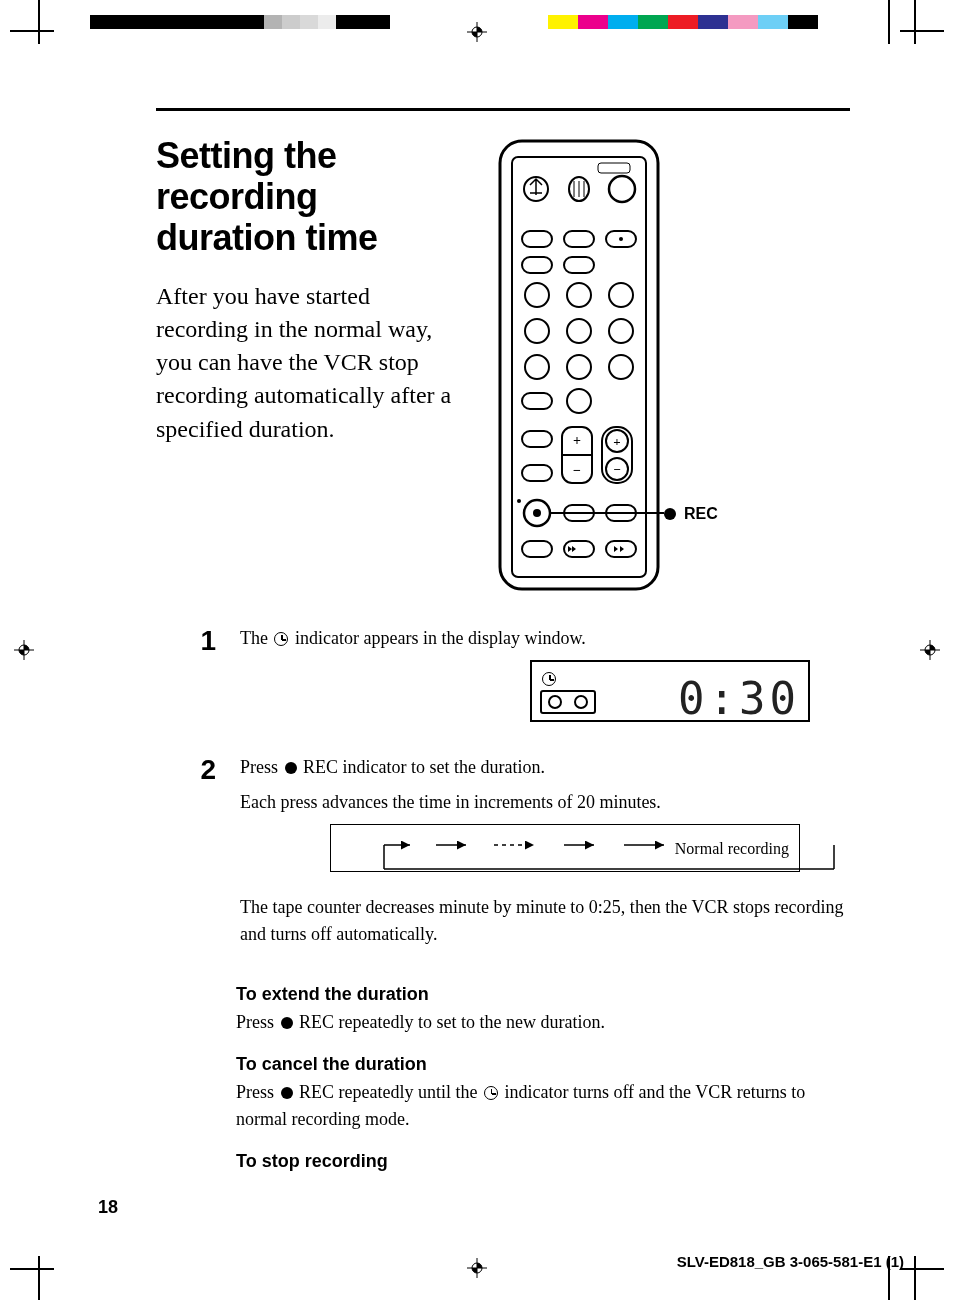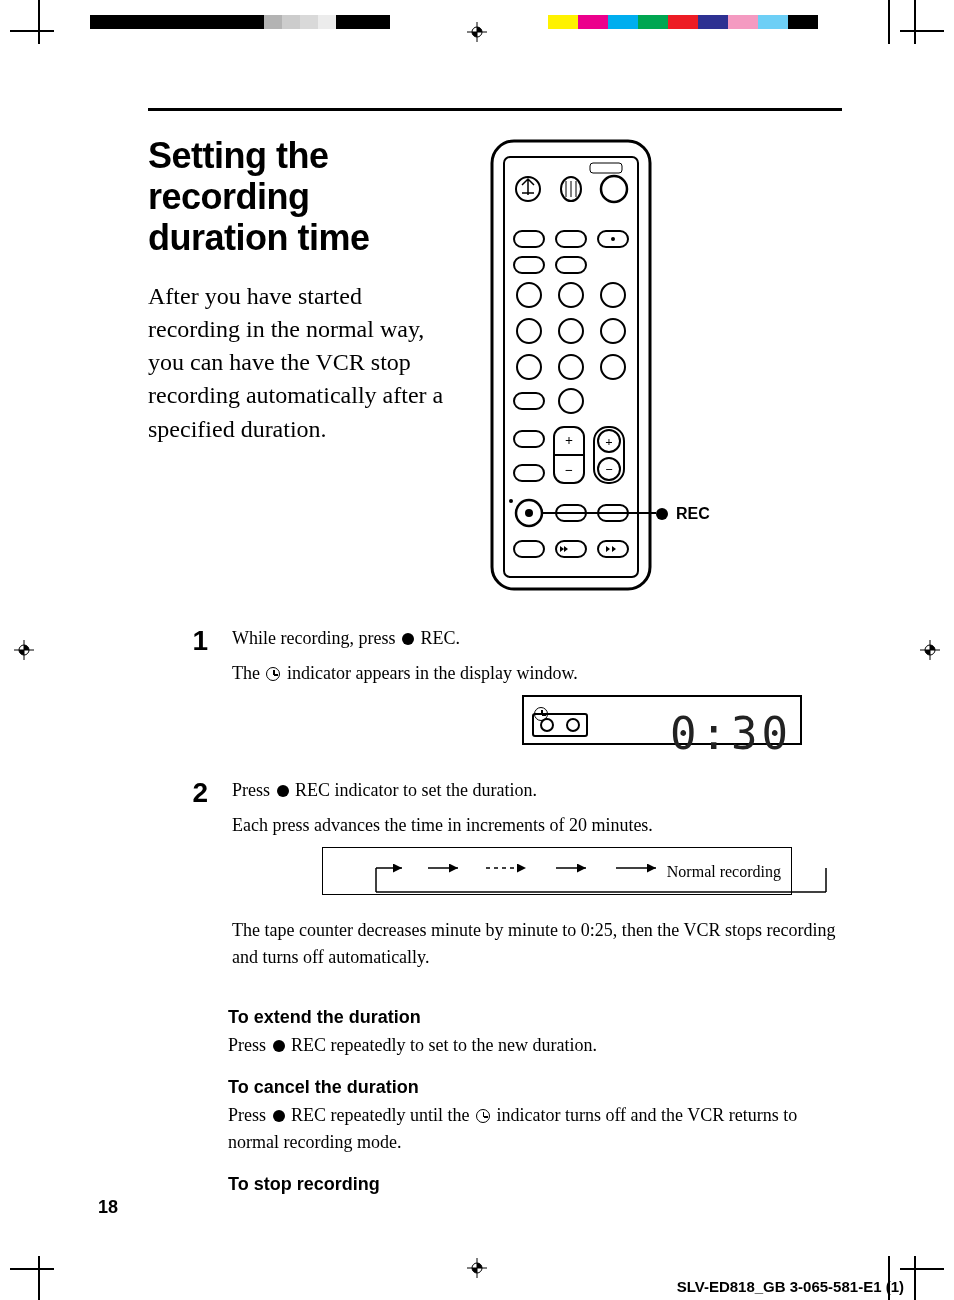--- a/index.html
+++ b/index.html
@@ -46,21 +46,21 @@
   .br2::before { width:2px; height:44px; left:28px; top:0;}
 
   .reg-mark { position:absolute; width:20px; height:20px; }
   .reg-mark svg { width:100%; height:100%; }
   .rm-top { top: 22px; left: 467px; }
   .rm-left { top: 640px; left: 14px; }
   .rm-right { top: 640px; right: 14px; }
   .rm-bottom { bottom: 22px; left: 467px; }
 
   
-  .page { position: absolute; left: 148px; top: 108px; width: 694px; }
+  .page { position: absolute; left: 156px; top: 108px; width: 694px; }
   .rule { border-top: 3px solid #000; margin-bottom: 24px; }
 
   .title-row { display: flex; gap: 28px; align-items: flex-start; }
   .title-col { flex: 0 0 300px; }
   h1 { font-family: Arial, Helvetica, sans-serif; font-weight: 900; font-size: 36px; line-height: 1.14; letter-spacing: -0.5px; }
   .intro { margin-top: 22px; font-size: 24px; line-height: 1.38; }
 
   .remote-col { flex: 1; position: relative; }
   .remote-svg { width: 170px; height: 460px; margin-left: 10px; }
   .rec-callout { position: absolute; left: 178px; top: 370px; display: flex; align-items: center; gap: 6px; font-family: Arial, sans-serif; font-weight: 700; font-size: 16px; }
@@ -70,36 +70,36 @@
   .stepnum { font-family: Arial, Helvetica, sans-serif; font-weight: 900; font-size: 28px; width: 60px; text-align: right; flex-shrink:0; }
   .stepbody { flex: 1; font-size: 18px; line-height: 1.5; }
   .stepbody p { margin-bottom: 8px; }
 
   .dot { display: inline-block; width: 12px; height: 12px; background: #000; border-radius: 50%; vertical-align: -1px; margin: 0 2px; }
   .clockicon { display: inline-block; width: 14px; height: 14px; border: 1.5px solid #000; border-radius: 50%; vertical-align: -2px; position: relative; margin: 0 2px;}
   .clockicon::before { content:""; position:absolute; width:1.5px; height:5px; background:#000; left:6px; top:2px; }
   .clockicon::after { content:""; position:absolute; width:4px; height:1.5px; background:#000; left:7px; top:6px; }
   .stopicon { display:inline-block; width:12px; height:12px; background:#000; vertical-align:-1px; margin:0 2px; }
 
-  .lcd { border: 2px solid #000; margin-left: 290px; width: 280px; height: 50px; margin-top: 8px; margin-bottom: 14px; position: relative; font-family: 'Courier New', monospace;}
+  .lcd { border: 2px solid #000; margin-left: 290px; width: 280px; height: 62px; margin-top: 8px; margin-bottom: 14px; position: relative; font-family: 'Courier New', monospace;}
   .lcd .clk { position:absolute; top:4px; left:8px; }
   .lcd .cass { position:absolute; bottom:6px; left:8px; width:56px; height:24px; border:2px solid #000; border-radius:3px; display:flex; align-items:center; justify-content:space-around;}
   .lcd .cass span { width:14px; height:14px; border:2px solid #000; border-radius:50%; display:inline-block;}
   .lcd .time { position:absolute; right:8px; top:4px; font-size:44px; letter-spacing:4px; font-family: monospace; color:#222;}
 
   .arrowseq { border: 1px solid #000; margin-top: 8px; height: 48px; width: 100%; margin-left:90px; width:470px; position:relative; font-size:16px;padding-left:43px;}
   .arrowseq .normal { position:absolute; right:10px; top:12px; }
   .arrowseq svg { position:absolute; }
 
   .subs { margin-top: 28px; padding-left: 80px; }
   .subs h3 { font-family: Arial, Helvetica, sans-serif; font-weight: 700; font-size: 18px; margin-top: 18px; margin-bottom: 4px; }
   .subs p { font-size: 18px; line-height: 1.5; }
 
   .pagenum { position: absolute; left: 98px; bottom: 82px; font-family: Arial, sans-serif; font-weight: 700; font-size: 18px; }
-  .footer-docid { position:absolute; right: 50px; bottom: 5px; font-family: Arial, sans-serif; font-weight:700; font-size: 15px; }
+  .footer-docid { position:absolute; right: 50px; bottom: 30px; font-family: Arial, sans-serif; font-weight:700; font-size: 15px; }
 </style>
 </head>
 <body>
 
 <div class="reg-top">
   <div class="blackbar"></div>
   <div class="graysq g1"></div>
     <div class="graysq g2"></div>
     <div class="graysq g3"></div>
     <div class="graysq g4"></div>
@@ -226,23 +226,20 @@
         <span class="dot"></span>
         <span>REC</span>
       </div>
     </div>
   </div>
 
   <div class="steps">
     <div class="step">
       <div class="stepnum">1</div>
       <div class="stepbody">
-        <p>
-          <span>While recording, press </span><span class="dot"></span><span> REC.</span>
-        </p>
         <p>
           <span>The </span><span class="clockicon"></span><span> indicator appears in the display window.</span>
         </p>
         <div class="lcd">
           <span class="clk"><span class="clockicon"></span></span>
           <span class="cass">
               <span></span>
               <span></span>
             </span>
           <span class="time">0:30</span>

